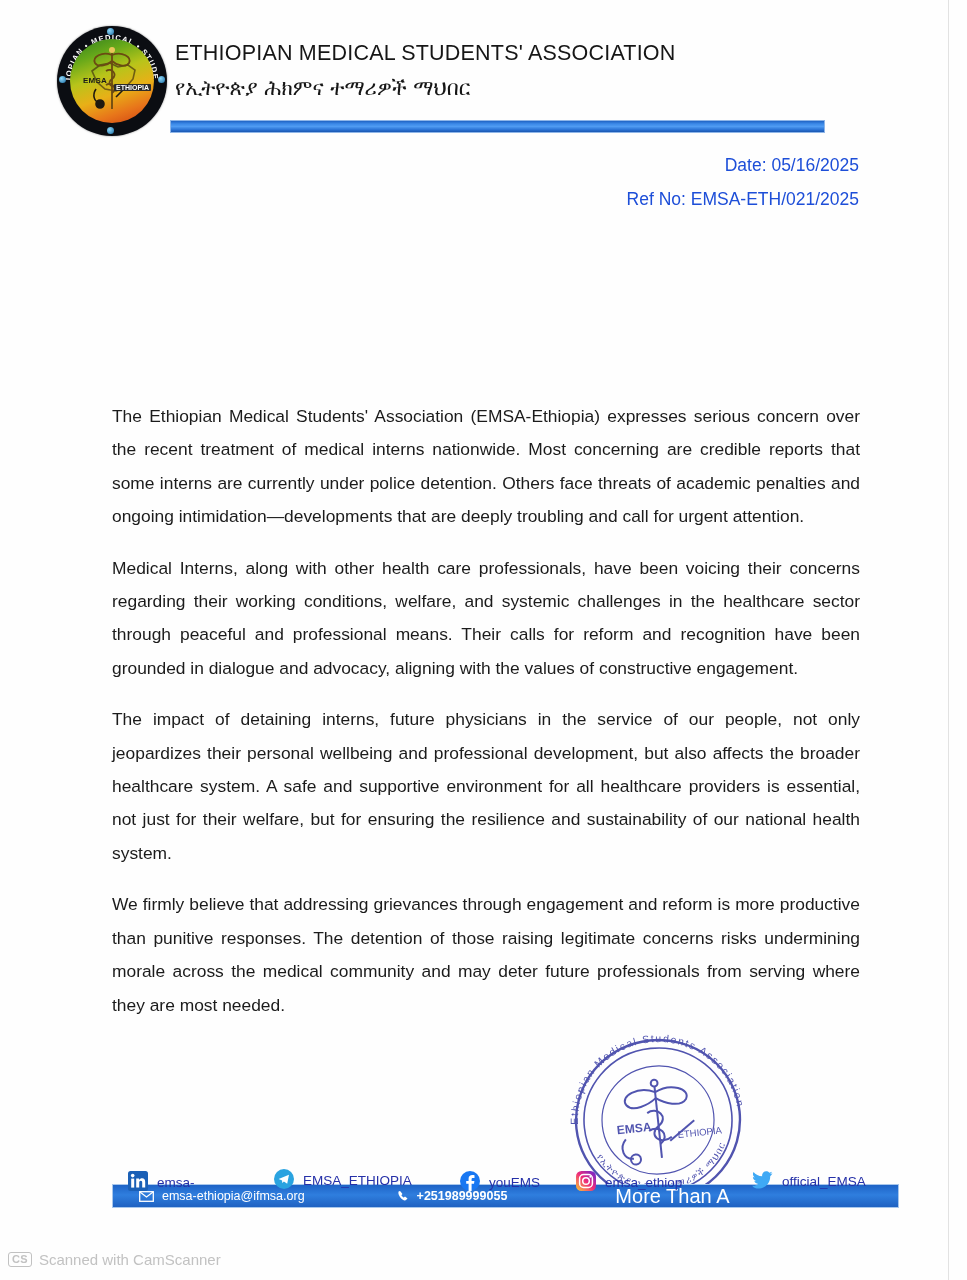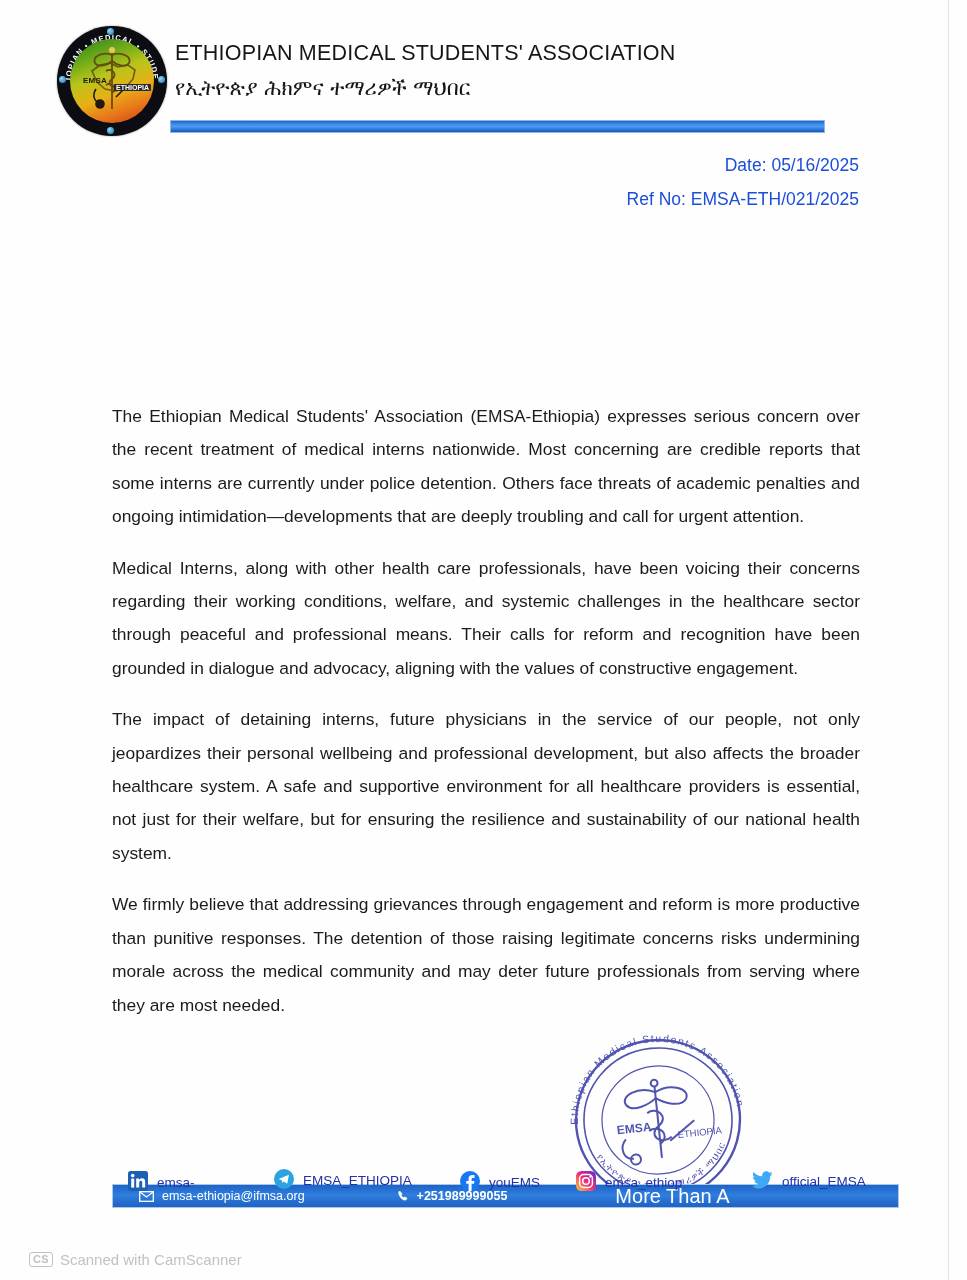--- a/index.html
+++ b/index.html
@@ -244,21 +244,20 @@
   }
   #camscanner .cs-badge {
     border: 1.6px solid #c2c2c2;
     border-radius: 3px;
     font-size: 11px;
     font-weight: bold;
     padding: 1px 3px;
     margin-right: 7px;
     line-height: 1;
     letter-spacing: .3px;
-    margin-left: 21px;
   }
 </style>
 </head>
 <body>
 
 <div id="page">
 
   <div id="page-edge-right"></div>
 
   <div id="letterhead">

